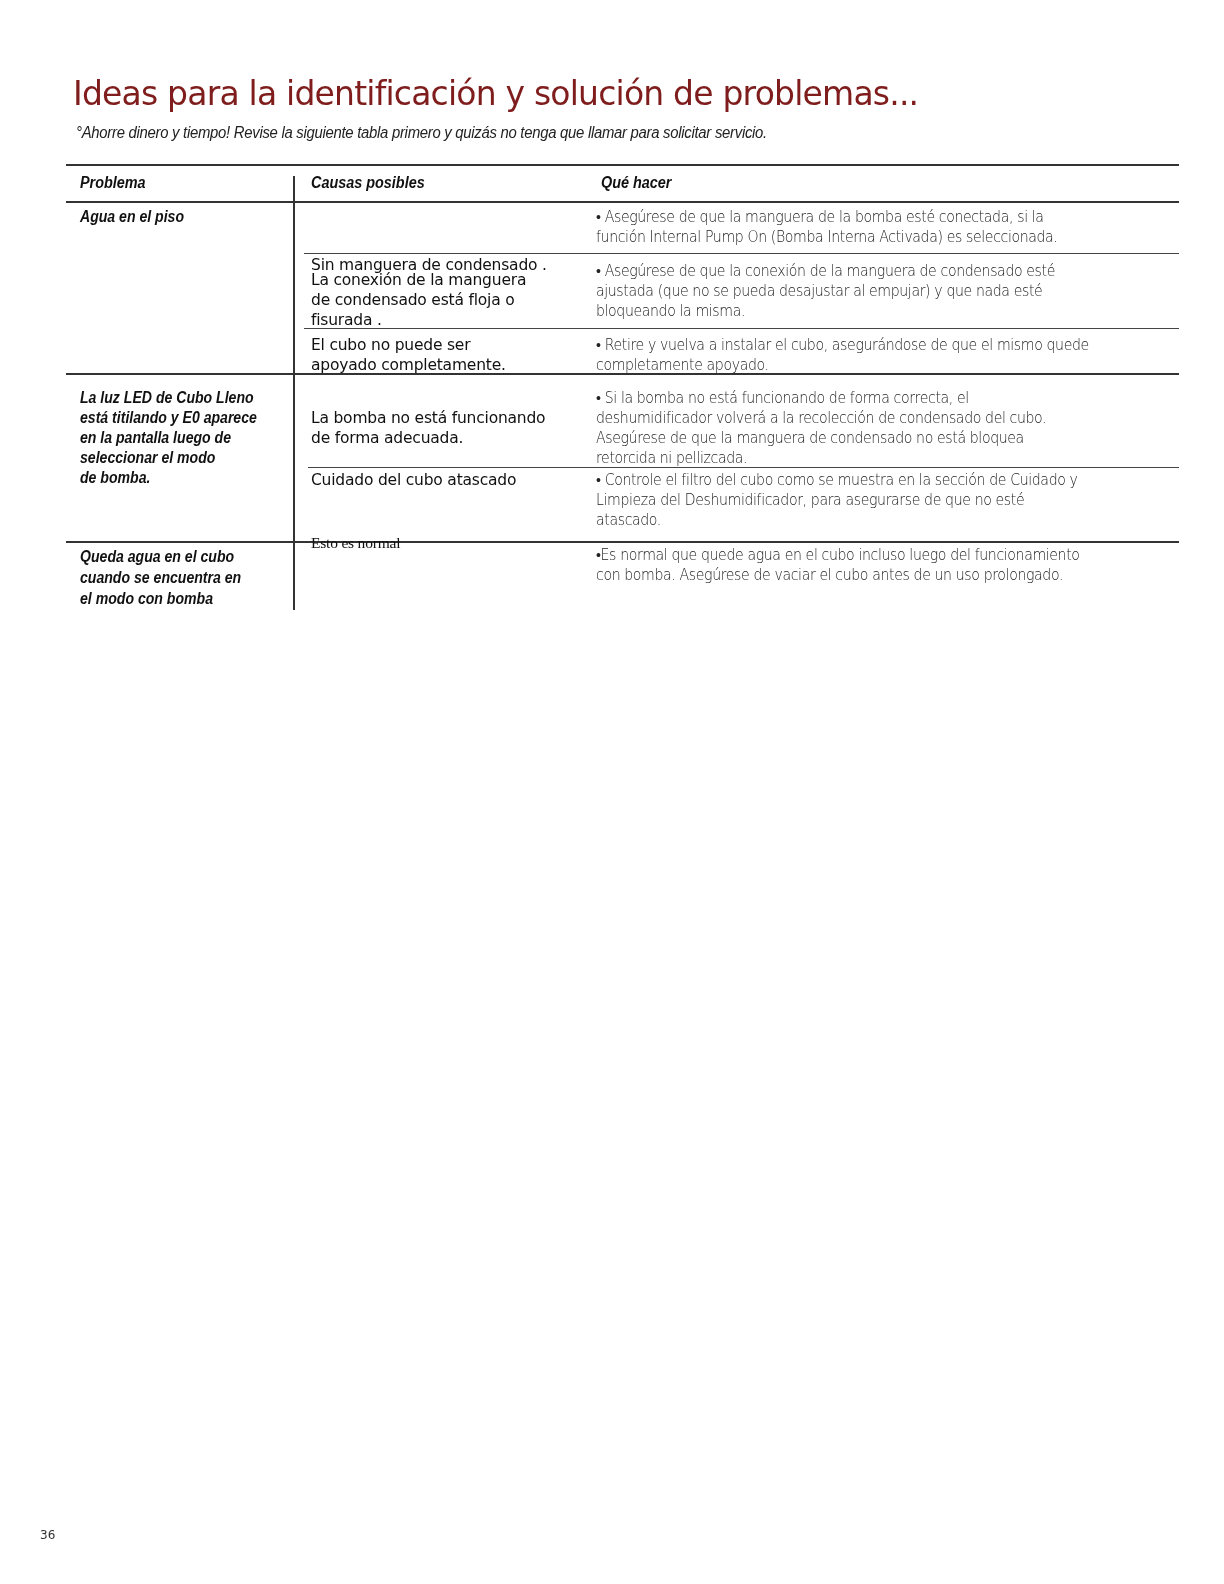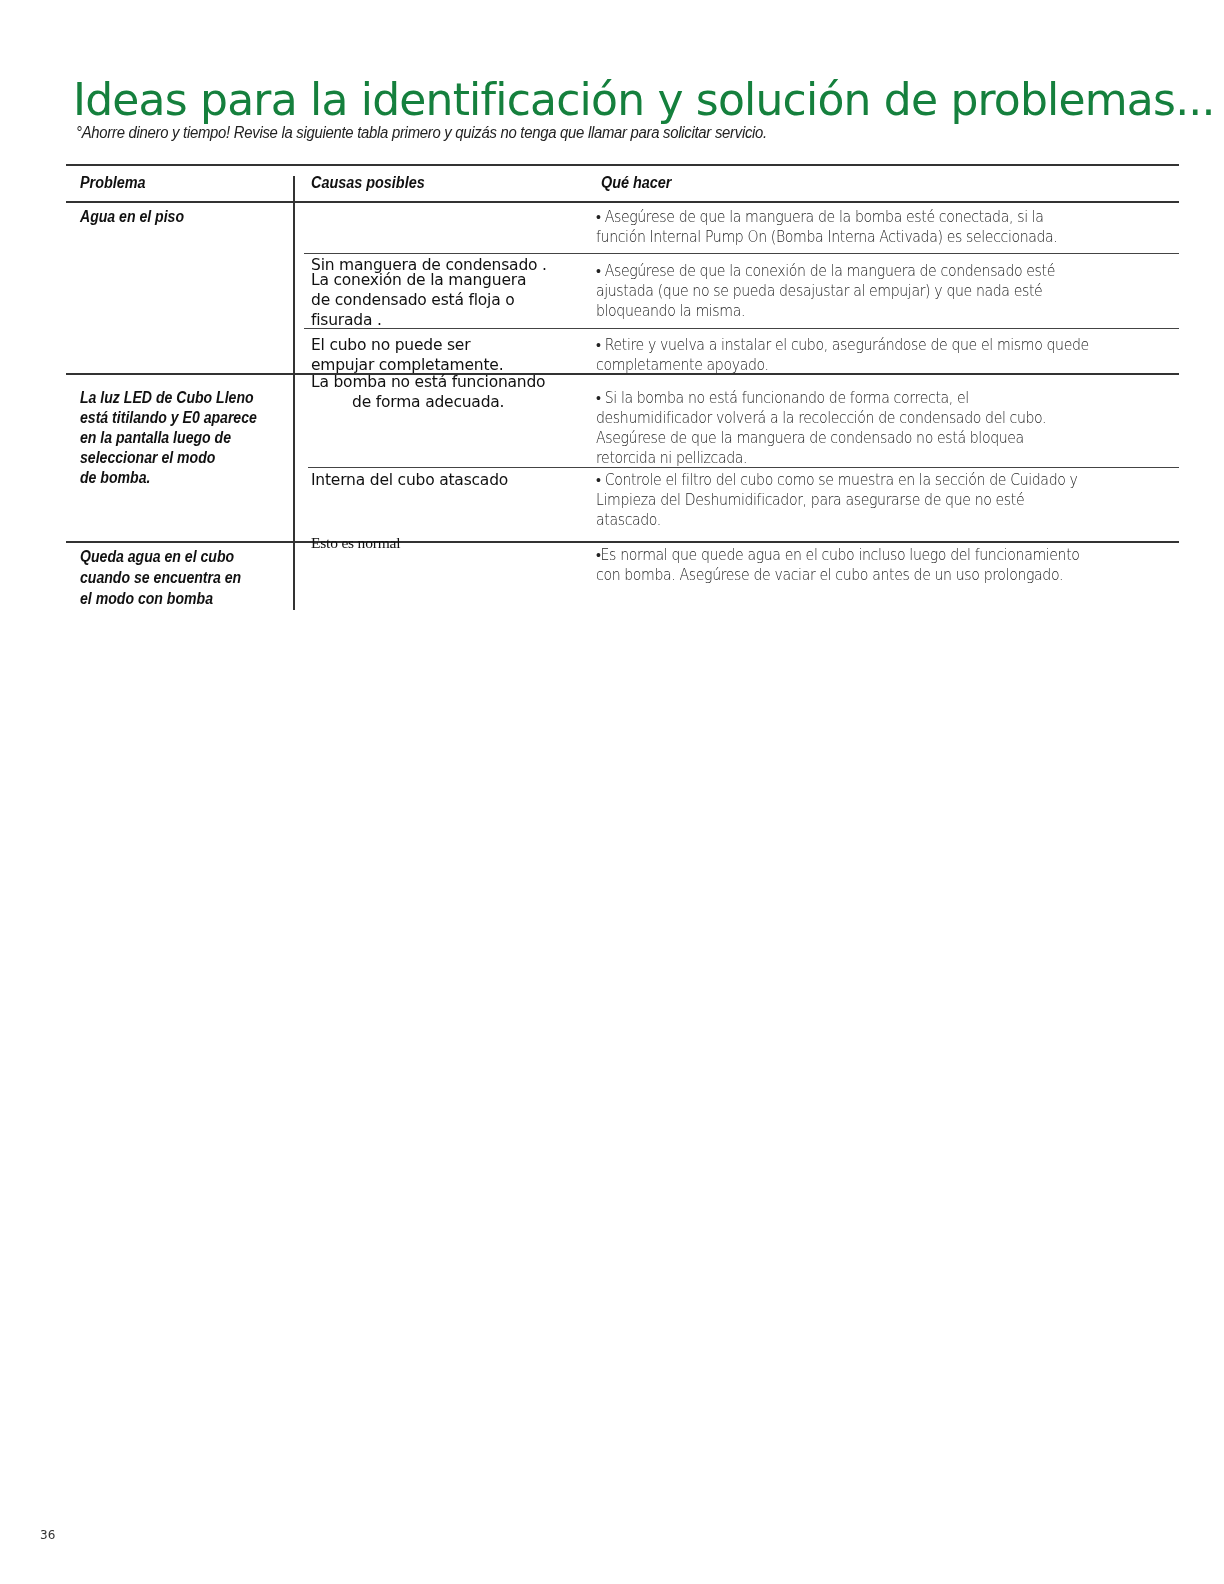--- a/index.html
+++ b/index.html
@@ -1,20 +1,20 @@
 <!DOCTYPE html>
 <html><head>
 <meta charset="utf-8">
 <style>
   html, body { margin: 0; padding: 0; background: #ffffff; }
   body { width: 1224px; height: 1584px; position: relative; overflow: hidden; color: #1a1a1a; }
   .title {
     position: absolute; left: 73px; top: 74px;
-    font-family: "DejaVu Sans", sans-serif; font-size: 44px; font-weight: normal;
-    letter-spacing: -0.8px; color: #15803d; margin: 0; white-space: nowrap;
+    font-family: "DejaVu Sans", sans-serif; font-size: 33px; font-weight: normal;
+    letter-spacing: -0.8px; color: #7f1d1d; margin: 0; white-space: nowrap;
   }
   .subtitle {
     position: absolute; left: 76px; top: 124px;
     font-family: "Liberation Sans", sans-serif; font-style: italic; font-size: 16px;
     letter-spacing: -0.3px; color: #222; margin: 0; white-space: nowrap;
     transform: scaleX(0.93); transform-origin: left top;
   }
   .hline { position: absolute; height: 0; border-top: 2px solid #333; }
   .hline.thin { border-top: 1.5px solid #444; }
   .vline { position: absolute; width: 0; border-left: 2px solid #333; }
@@ -70,39 +70,39 @@
   función Internal Pump On (Bomba Interna Activada) es seleccionada.</div>
 
     <div class="cell cause" style="left:311px; top:270px;">La conexión de la manguera
 de condensado está floja o
  fisurada .</div>
     <div class="cell fix" style="left:596px; top:261px;">• Asegúrese de que la conexión de la manguera de condensado esté
   ajustada (que no se pueda desajustar al empujar) y que nada esté
   bloqueando la misma.</div>
 
     <div class="cell cause" style="left:311px; top:335px;">El cubo no puede ser
-empujar completamente.</div>
+apoyado completamente.</div>
     <div class="cell fix" style="left:596px; top:335px;">• Retire y vuelva a instalar el cubo, asegurándose de que el mismo quede
   completamente apoyado.</div>
   </div>
 
   <div>
     <div class="cell prob" style="left:80px; top:388px;">La luz LED de Cubo Lleno
 está titilando y  E0 aparece
 en la pantalla luego de
 seleccionar el modo
 de bomba.</div>
-    <div class="cell cause" style="left:311px; top:372px;text-align:center;">La bomba no está funcionando
+    <div class="cell cause" style="left:311px; top:408px;">La bomba no está funcionando
 de forma adecuada.</div>
     <div class="cell fix" style="left:596px; top:388px;">•  Si la bomba no está funcionando de forma correcta, el
    deshumidificador volverá a la recolección de condensado del cubo.
    Asegúrese de que la manguera de condensado no está bloquea
   retorcida ni pellizcada.</div>
 
-    <div class="cell cause" style="left:311px; top:470px;">Interna del cubo atascado</div>
+    <div class="cell cause" style="left:311px; top:470px;">Cuidado del cubo atascado</div>
     <div class="cell fix" style="left:596px; top:470px;">•  Controle el filtro del cubo como se muestra en la sección de Cuidado y
    Limpieza del Deshumidificador, para asegurarse de que no esté
    atascado.</div>
   </div>
 
   <div>
     <div class="cell prob" style="left:80px; top:546px; line-height:21px;">Queda agua en el cubo
 cuando se encuentra en
 el modo con bomba</div>
     <div class="cell cause" style="left:311px; top:533px;font-family:Liberation Serif, serif;">Esto es normal</div>

